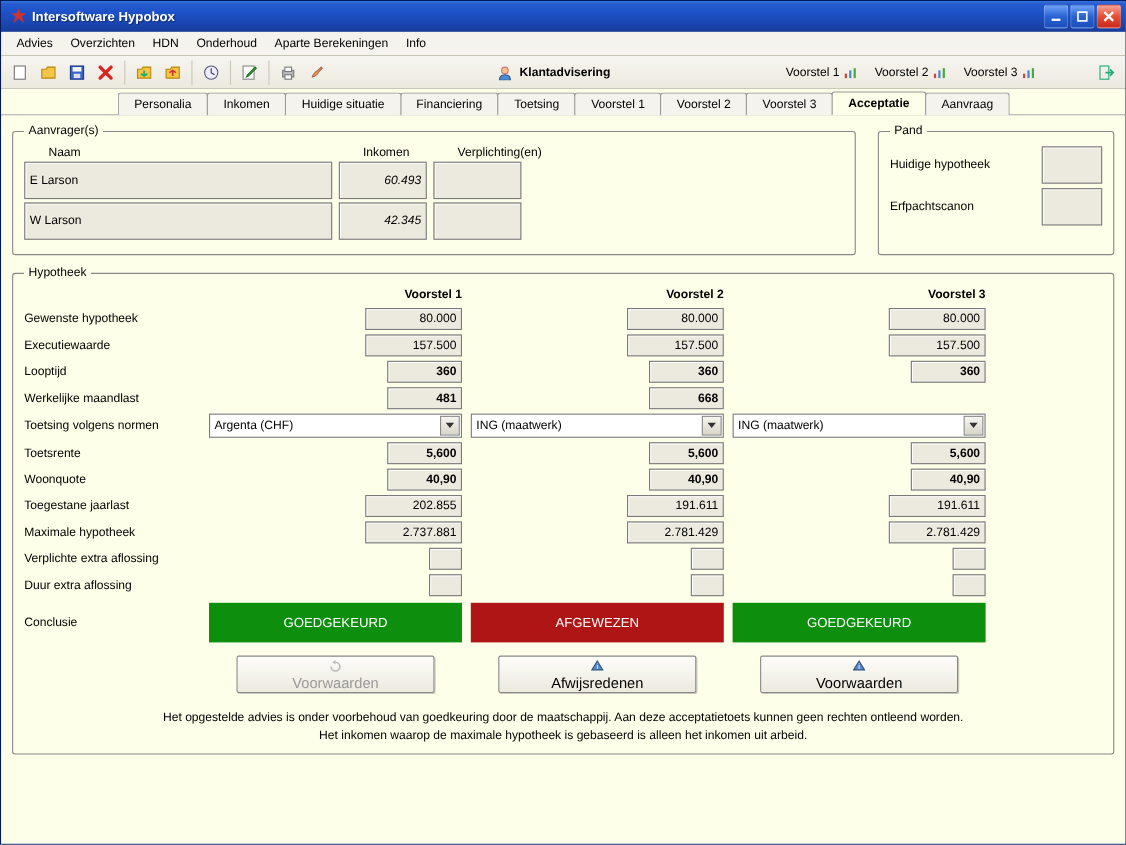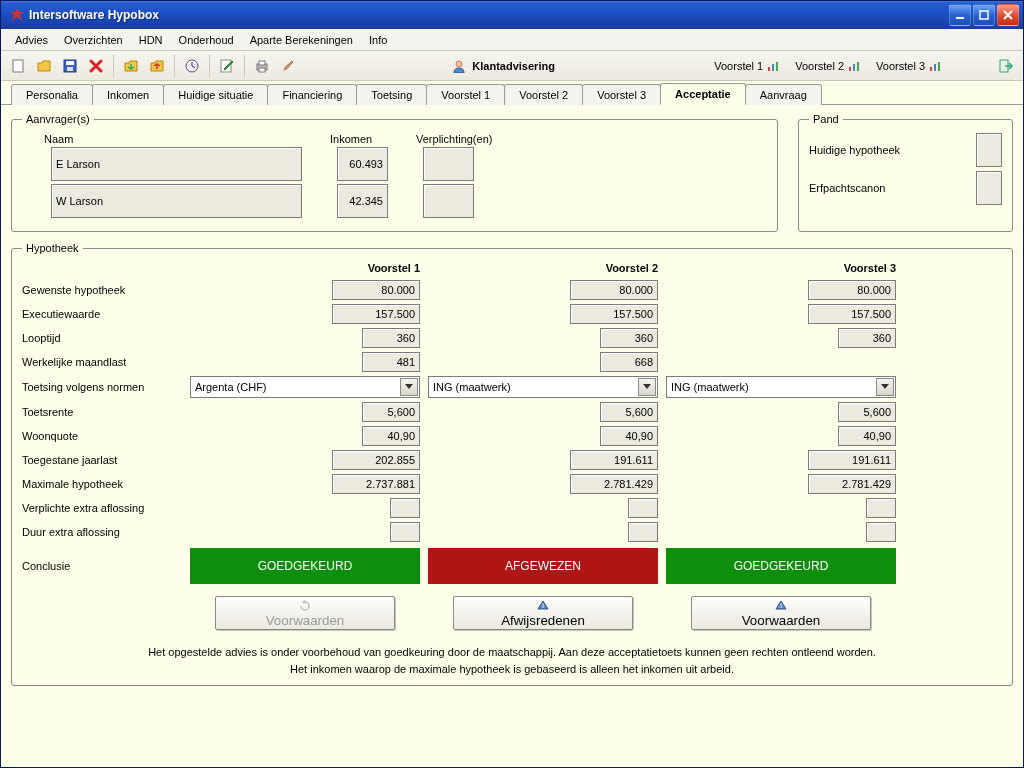--- a/index.html
+++ b/index.html
@@ -18,46 +18,46 @@
   .menu-item { padding:3px 8px; cursor:default; }
   
   .toolbar { height:30px; background:linear-gradient(to bottom,#f6f5f0,#ece9de); border-bottom:1px solid #c9c7ba; display:flex; align-items:center; padding:0 6px; gap:4px; }
   .tool-btn { width:22px; height:22px; display:flex; align-items:center; justify-content:center; border:1px solid transparent; border-radius:3px; }
   .tool-sep { width:1px; height:22px; background:#c9c7ba; margin:0 2px; }
   .toolbar .spacer { flex:1; }
   .toolbar .center-label { font-weight:bold; display:flex; align-items:center; gap:6px; }
   .toolbar .prop-link { display:flex; align-items:center; gap:4px; padding:0 6px; }
   .toolbar .right-spacer { width:40px; }
   
-  .tab-strip { height:24px; background:#feffe9; border-bottom:1px solid #999; display:flex; align-items:flex-end; padding:0 10px; gap:0; }
+  .tab-strip { height:24px; background:#feffe9; border-bottom:1px solid #999; display:flex; align-items:flex-end; padding:0 10px; gap:0;justify-content:center; }
   .tab { padding:4px 14px; border:1px solid #999; border-bottom:none; background:#f4f3ee; margin-right:-1px; border-top-left-radius:3px; border-top-right-radius:3px; position:relative; top:1px; cursor:default; }
   .tab.active { background:#feffe9; font-weight:bold; z-index:2; border-bottom:1px solid #feffe9; }
   
   .content { flex:1; padding:8px 10px; overflow:auto; background:#feffe9; }
   .row-top { display:flex; gap:20px; }
   fieldset { border:1px solid #888; border-radius:3px; padding:8px 10px 10px 10px; margin:0; background:#feffe9; }
   legend { padding:0 4px; font-size:11px; }
   .aanvragers { flex:1; }
   .pand { width:215px; }
   .cols-header { display:grid; grid-template-columns: 280px 80px 80px; gap:6px; font-size:11px; margin-bottom:2px;margin-left:22px; }
   .aanv-row { display:grid; grid-template-columns: 280px 80px 80px; gap:6px; margin-bottom:3px; }
-  .field { border:1px solid #7a7a7a; background:#ece9de; height:20px; padding:16px 4px; display:flex; align-items:center; justify-content:flex-start; box-shadow:inset 1px 1px 0 #fff;margin-left:29px; }
+  .field { border:1px solid #7a7a7a; background:#ece9de; height:20px; padding:16px 4px; display:flex; align-items:center; justify-content:flex-start; box-shadow:inset 1px 1px 0 #fff; }
   .field.ro { background:#ece9de; }
-  .field.right { justify-content:flex-end; }
+  .field.right { justify-content:flex-end;font-style:italic; }
   .pand-row { display:grid; grid-template-columns: 1fr 55px; gap:6px; align-items:center; margin-bottom:4px; }
   
   .hypo-wrap { margin-top:10px; }
   .hypo-set { border:1px solid #888; border-radius:3px; padding:8px 10px; }
   .hypo-header { display:grid; grid-template-columns: 160px repeat(3, 230px); gap:8px; font-weight:bold; margin-bottom:6px; }
   .hypo-header .hcol { text-align:right; }
   .hypo-row { display:grid; grid-template-columns: 160px repeat(3, 230px); gap:8px; align-items:center; margin-bottom:4px; min-height:20px; }
   .hypo-row .lab { font-size:11px; }
   .cell { display:flex; justify-content:flex-end; }
   .val-box { border:1px solid #7a7a7a; background:#ece9de; height:20px; width:88px; padding:0 4px; display:flex; align-items:center; justify-content:flex-end; box-shadow:inset 1px 1px 0 #fff; }
-  .val-box.small { width:58px; }
+  .val-box.small { width:68px;font-weight:bold; }
   .val-box.empty { width:30px; }
   .dropdown { width:230px; height:22px; border:1px solid #7a7a7a; background:#fff; display:flex; align-items:center; padding:0 4px; position:relative; }
   .dropdown .dd-btn { position:absolute; right:1px; top:1px; width:18px; height:18px; background:linear-gradient(to bottom,#f6f5f0,#d8d5c8); border:1px solid #888; display:flex; align-items:center; justify-content:center; }
   .conclusion { height:36px; display:flex; align-items:center; justify-content:center; color:#fff; font-weight:normal; font-size:12px; width:100%; }
   .conclusion.green { background:#0d8f0d; }
   .conclusion.red { background:#b01515; }
   .detail-btn { width:180px; height:34px; border:1px solid #888; background:linear-gradient(to bottom,#fdfdfb,#ece9de); display:flex; flex-direction:column; align-items:center; justify-content:center; gap:0; margin:6px auto 0; border-radius:2px; box-shadow:1px 1px 0 #c9c7ba; }
   .detail-btn.disabled { color:#999; }
   .detail-btn .icon { height:14px; display:flex; align-items:center; justify-content:center; }
   .footnote { text-align:center; font-size:11px; margin-top:14px; line-height:1.5; }

